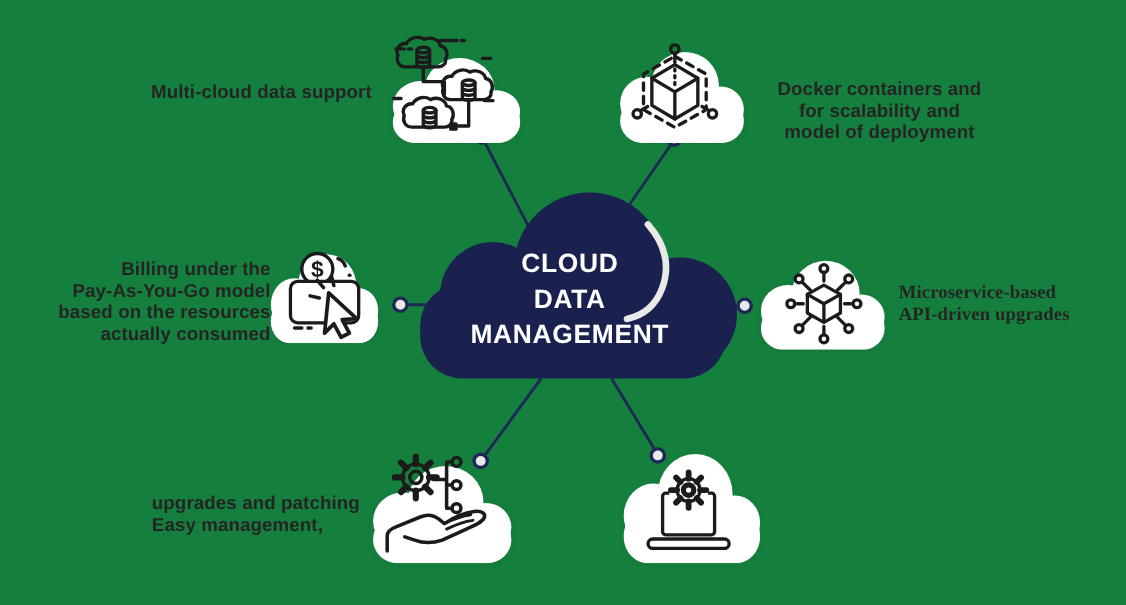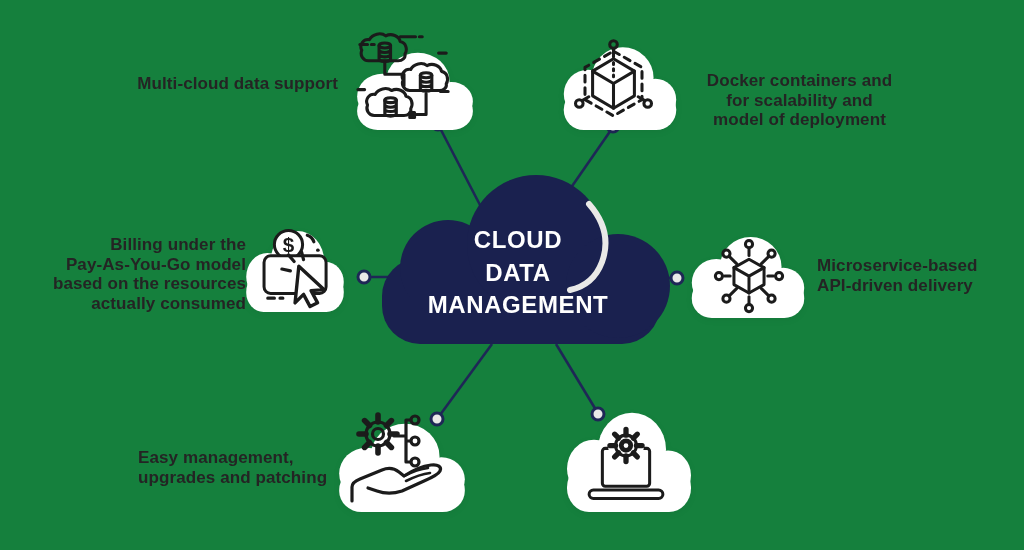--- a/index.html
+++ b/index.html
@@ -40,21 +40,21 @@
   .blob--tr{left:552px;top:40px;width:136px;height:90px;}
   .icon--tr{left:566px;top:36px;width:95px;height:95px;}
   .label--tr{left:692px;top:61px;width:215px;text-align:center;margin-top:10px;}
 
   .blob--ml{left:236px;top:224px;width:118px;height:88px;}
   .icon--ml{left:249px;top:222px;width:94px;height:94px;}
   .label--ml{left:41px;top:235px;width:205px;text-align:right;}
 
   .blob--mr{left:680px;top:230px;width:136px;height:88px;}
   .icon--mr{left:702px;top:231px;width:94px;height:94px;}
-  .label--mr{left:817px;top:256px;width:205px;text-align:left;}
+  .label--mr{left:817px;top:256px;width:205px;text-align:left;font-family:Liberation Serif, serif;}
 
   .blob--bl{left:326px;top:416px;width:152px;height:96px;}
   .icon--bl{left:342px;top:406px;width:110px;height:100px;}
   .label--bl{left:138px;top:448px;width:212px;text-align:left;}
 
   .blob--br{left:554px;top:404px;width:150px;height:108px;}
   .icon--br{left:574px;top:416px;width:104px;height:95px;}
   .label--br{left:693px;top:448px;width:210px;text-align:left;}
 
   .stroke{fill:none;stroke:#1b1b1b;stroke-width:3.2;stroke-linecap:round;stroke-linejoin:round;}
@@ -195,21 +195,21 @@
       <path d="M63,35 L70,28"></path>
         <circle cx="74" cy="24" r="3.8"></circle>
       <path d="M37,61 L30,68"></path>
         <circle cx="26" cy="72" r="3.8"></circle>
       <path d="M63,61 L70,68"></path>
         <circle cx="74" cy="72" r="3.8"></circle>
     </g>
   </svg>
   <div class="label label--mr">
     <span>Microservice-based</span>
-    <span>API-driven delivery</span>
+    <span>API-driven upgrades</span>
   </div>
 
   <svg class="blob blob--bl" viewBox="0 0 150 100" preserveAspectRatio="none">
     <g fill="#ffffff">
       <circle cx="40" cy="60" r="27"></circle>
         <circle cx="78" cy="42" r="34"></circle>
       <circle cx="114" cy="66" r="23"></circle>
         <rect x="13" y="55" width="124" height="45" rx="22"></rect>
     </g>
   </svg>
@@ -222,22 +222,22 @@
       <circle cx="36" cy="28" r="5.5"></circle>
       <path d="M52,30 H64 M64,14 V56 M64,14 H68 M64,35 H68 M64,56 H68"></path>
       <circle cx="73" cy="14" r="4"></circle>
         <circle cx="73" cy="35" r="4"></circle>
         <circle cx="73" cy="56" r="4"></circle>
       <path d="M10,95 V81 C10,77 13,75 18,73 L40,64 C47,61 52,62 57,66 L62,70 C71,64 81,60 89,59 C96,58 100,61 98,65 C96,69 89,72 82,75 L60,85 C51,88 43,88 35,85 L26,82"></path>
       <path d="M62,70 C70,66 78,63 86,62 M64,75 C72,71 80,68 88,67" stroke-width="2.6"></path>
     </g>
   </svg>
   <div class="label label--bl">
+    <span>upgrades and patching</span>
     <span>Easy management,</span>
-    <span>upgrades and patching</span>
   </div>
 
   <svg class="blob blob--br" viewBox="0 0 150 100" preserveAspectRatio="none">
     <g fill="#ffffff">
       <circle cx="40" cy="60" r="27"></circle>
         <circle cx="78" cy="42" r="34"></circle>
       <circle cx="114" cy="66" r="23"></circle>
         <rect x="13" y="55" width="124" height="45" rx="22"></rect>
     </g>
   </svg>

